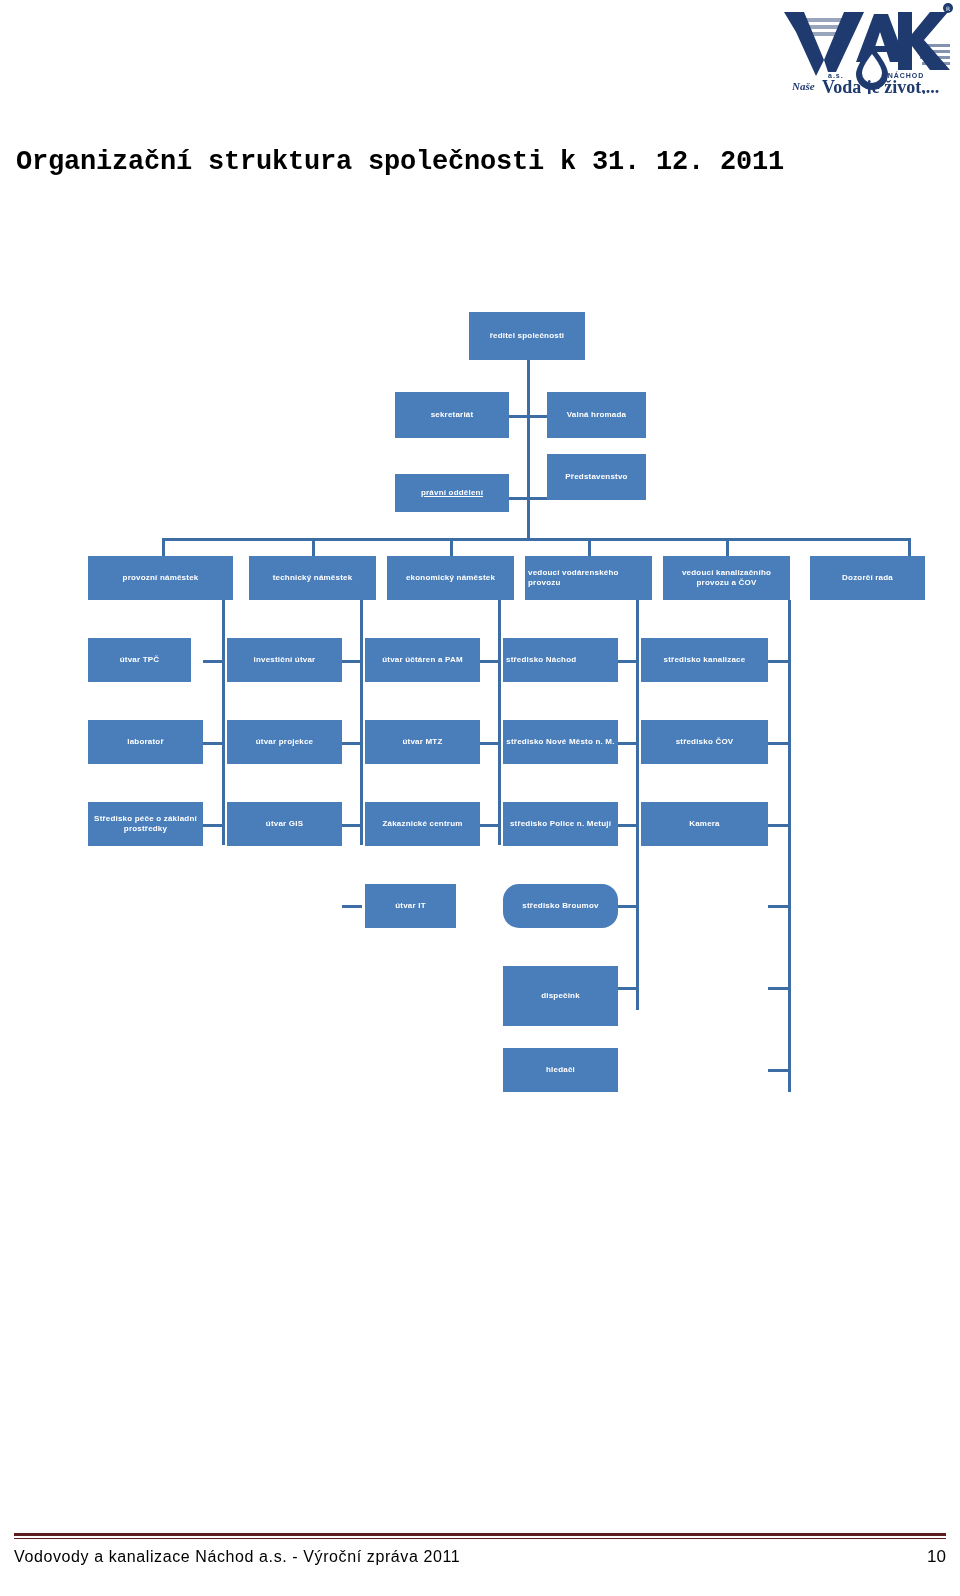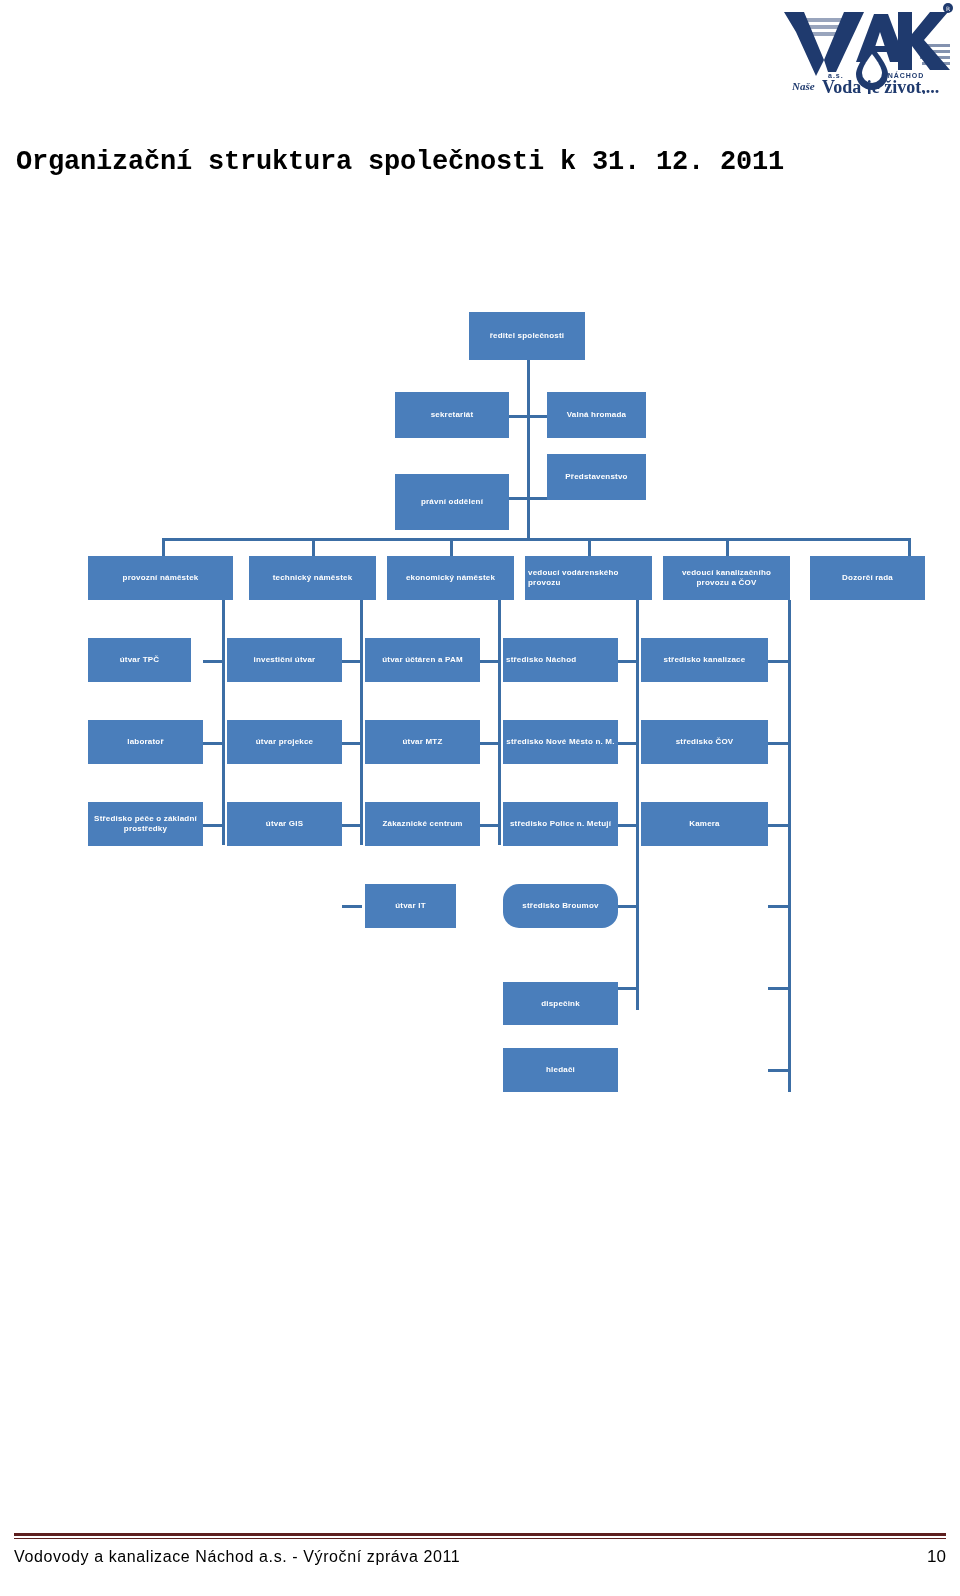--- a/index.html
+++ b/index.html
@@ -165,21 +165,21 @@
       <span>ředitel společnosti</span>
     </div>
 
     <div class="node" style="left:395px;top:392px;width:114px;height:46px;">
       <span>sekretariát</span>
     </div>
     <div class="node" style="left:547px;top:392px;width:99px;height:46px;justify-content:flex-end;">
       <span>Valná hromada</span>
     </div>
 
-    <div class="node" style="left:395px;top:474px;width:114px;height:56px;">
+    <div class="node" style="left:395px;top:474px;width:114px;height:38px;text-decoration:underline;">
       <span>právní oddělení</span>
     </div>
     <div class="node" style="left:547px;top:454px;width:99px;height:46px;">
       <span>Představenstvo</span>
     </div>
 
     <div class="node" style="left:88px;top:556px;width:145px;height:44px;">
       <span>provozní náměstek</span>
     </div>
     <div class="node" style="left:249px;top:556px;width:127px;height:44px;">
@@ -246,21 +246,21 @@
       <span>Kamera</span>
     </div>
 
     <div class="node" style="left:365px;top:884px;width:91px;height:44px;">
       <span>útvar IT</span>
     </div>
     <div class="node" style="left:503px;top:884px;width:115px;height:44px;border-radius:16px;">
       <span>středisko Broumov</span>
     </div>
 
-    <div class="node" style="left:503px;top:966px;width:115px;height:43px;margin-top:16px;">
+    <div class="node" style="left:503px;top:966px;width:115px;height:60px;">
       <span>dispečink</span>
     </div>
 
     <div class="node" style="left:503px;top:1048px;width:115px;height:44px;">
       <span>hledači</span>
     </div>
 
   </div>
 
   <div class="rule-wrap">

